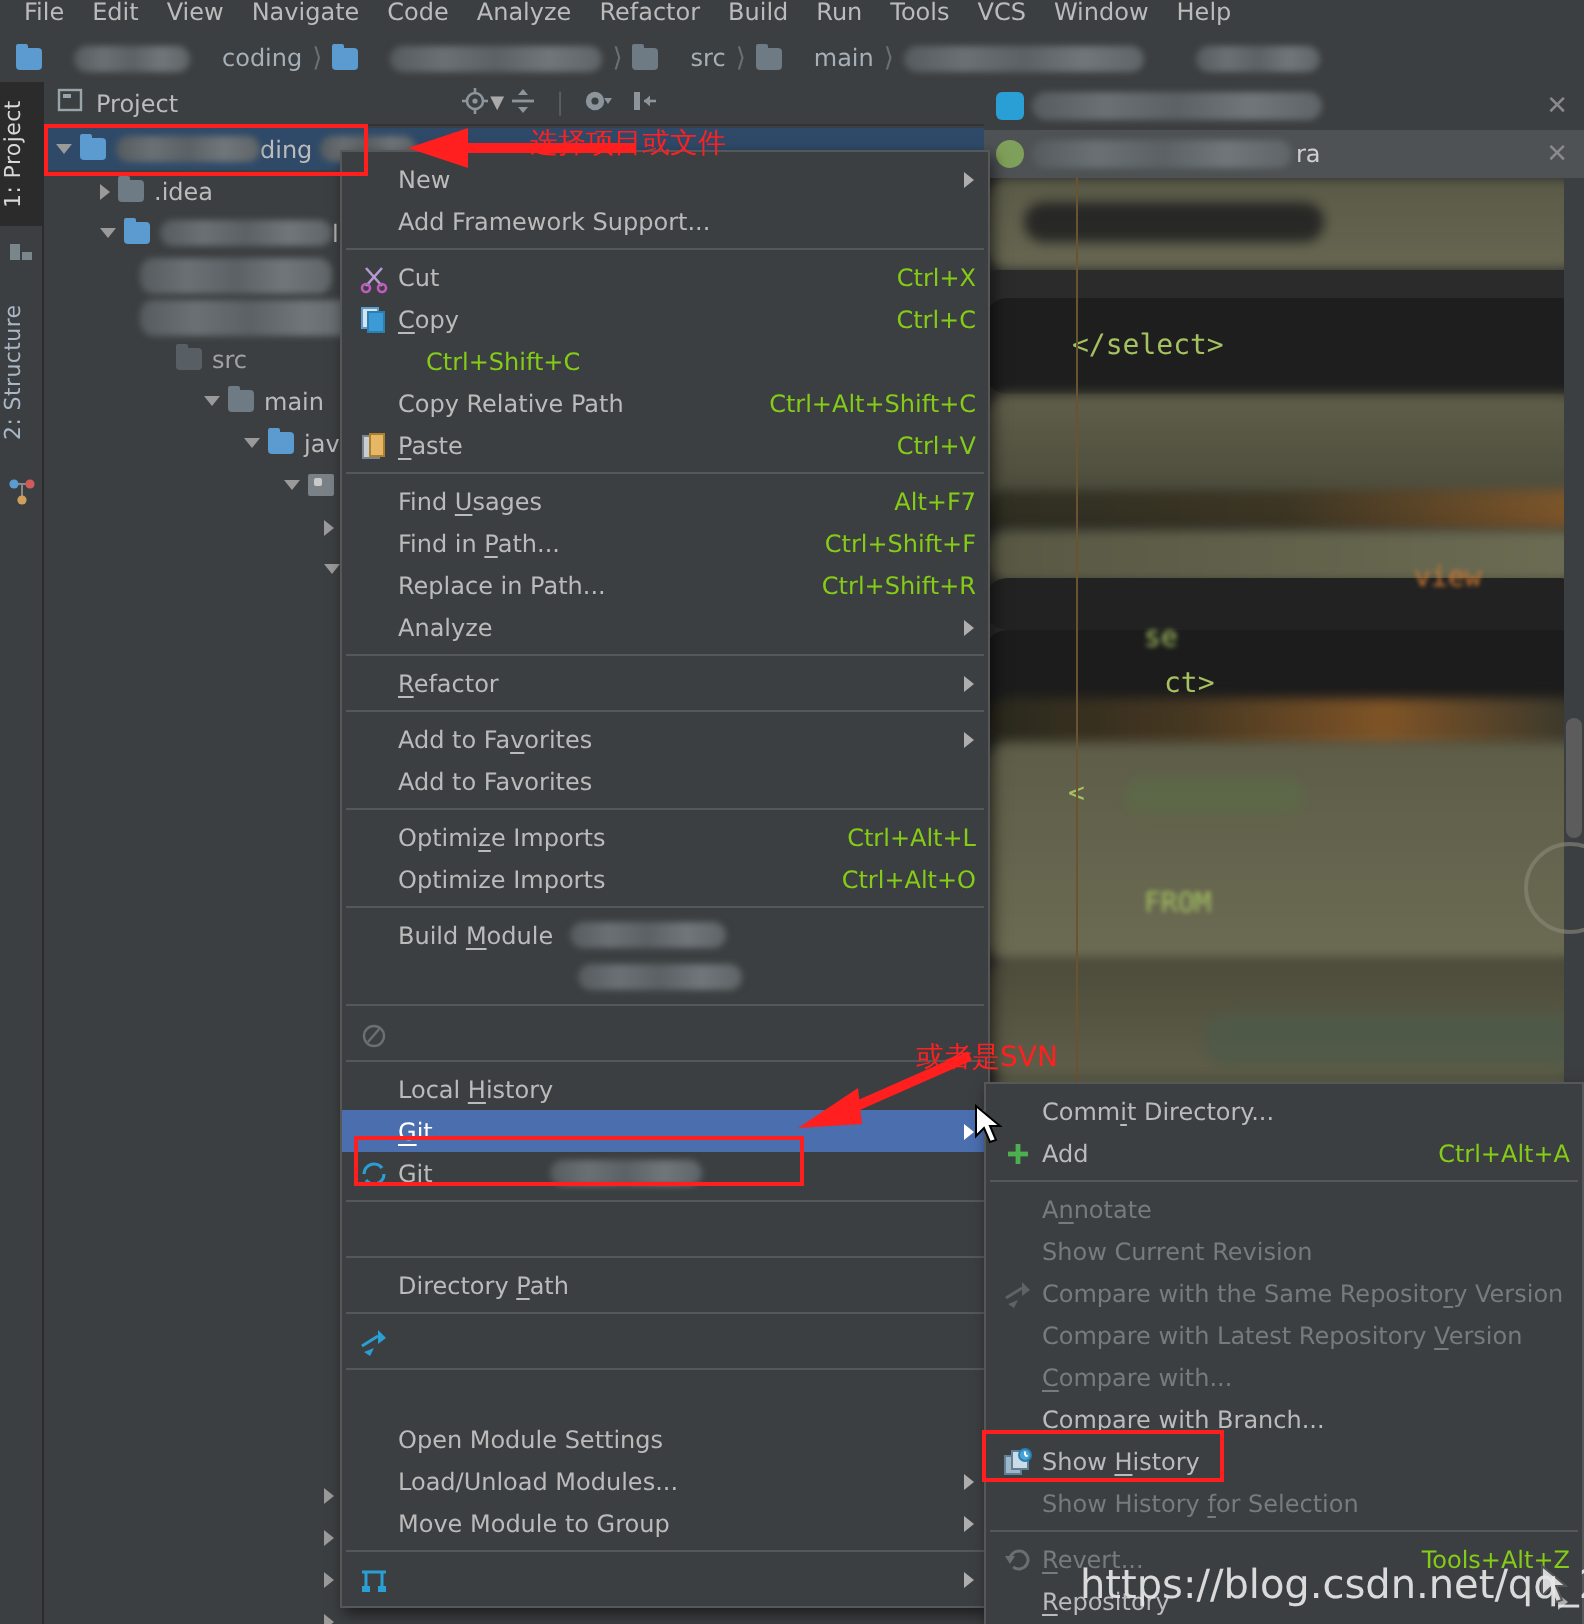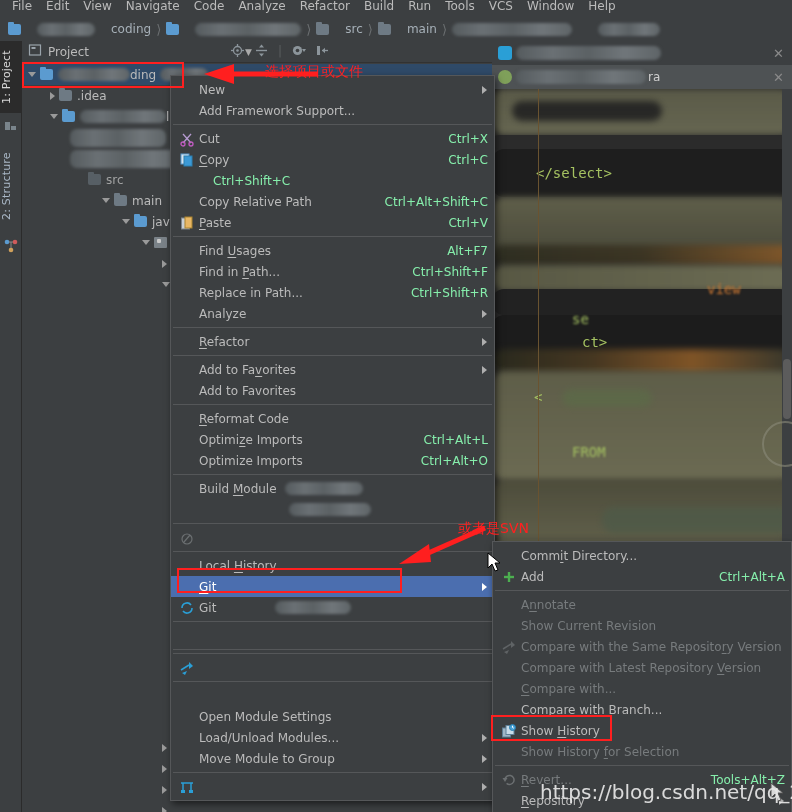--- a/index.html
+++ b/index.html
@@ -154,21 +154,21 @@
     position: relative; height: 21px; display: flex; align-items: center;
     padding: 0 6px 0 8px; font-size: 12px; color: #bbbbbb; white-space: nowrap;
   }
   .mrow.dis { color: #777b7d; }
   .mrow.hl { background: #4b6eaf; color: #ffffff; }
   .mrow .micon {
     width: 16px; height: 16px; margin-right: 4px; flex: 0 0 16px;
     position: relative;
   }
   .mrow .mlabel { flex: 1 1 auto; }
-  .mrow .mkey { color: #86efac; font-size: 12px; margin-left: 14px; }
+  .mrow .mkey { color: #84cc16; font-size: 12px; margin-left: 14px; }
   .mrow .msub {
     position: absolute; right: 7px; top: 7px; width: 0; height: 0;
     border-left: 5px solid #aeaeae; border-top: 4px solid transparent;
     border-bottom: 4px solid transparent;
   }
   .mrow.hl .msub { border-left-color: #ffffff; }
   .msep { height: 1px; background: #555759; margin: 3px 2px; }
   .u { text-decoration: underline; text-underline-offset: 2px; }
 
   
@@ -538,25 +538,20 @@
     </div>
     <div class="mrow">
       <span class="micon"></span>
       <span class="mlabel">Add to Favorites</span>
       <span class="mkey"></span>
     </div>
     <div class="msep"></div>
 
     <div class="mrow">
       <span class="micon"></span>
-      <span class="mlabel"><span class="u">R</span>eformat Code</span>
-      <span class="mkey"></span>
-    </div>
-    <div class="mrow">
-      <span class="micon"></span>
       <span class="mlabel">Optimi<span class="u">z</span>e Imports</span>
       <span class="mkey">Ctrl+Alt+L</span>
     </div>
     <div class="mrow">
       <span class="micon"></span>
       <span class="mlabel">Optimize Imports</span>
       <span class="mkey">Ctrl+Alt+O</span>
     </div>
     <div class="msep"></div>
 
@@ -603,20 +598,25 @@
       <span class="redact" style="width:76px;position:absolute;left:104px;top:4px"></span>
     </div>
     <div class="msep"></div>
 
     <div class="mrow">
       <span class="micon"></span>
       <span class="mlabel"></span>
     </div>
     <div class="msep"></div>
 
+    <div class="mrow">
+      <span class="micon"></span>
+      <span class="mlabel">Directory <span class="u">P</span>ath</span>
+      <span class="mkey"></span>
+    </div>
     <div class="msep"></div>
 
     <div class="mrow">
       <span class="micon">
         <svg width="16" height="16" viewBox="0 0 16 16">
           <line x1="2" y1="10" x2="10" y2="5" stroke="#2a9fd6" stroke-width="1.5"></line>
           <polygon points="10,2 14,6 10,9" fill="#2a9fd6"></polygon>
           <polygon points="3,13 8,11 6,15" fill="#2a9fd6"></polygon>
         </svg>
       </span>

